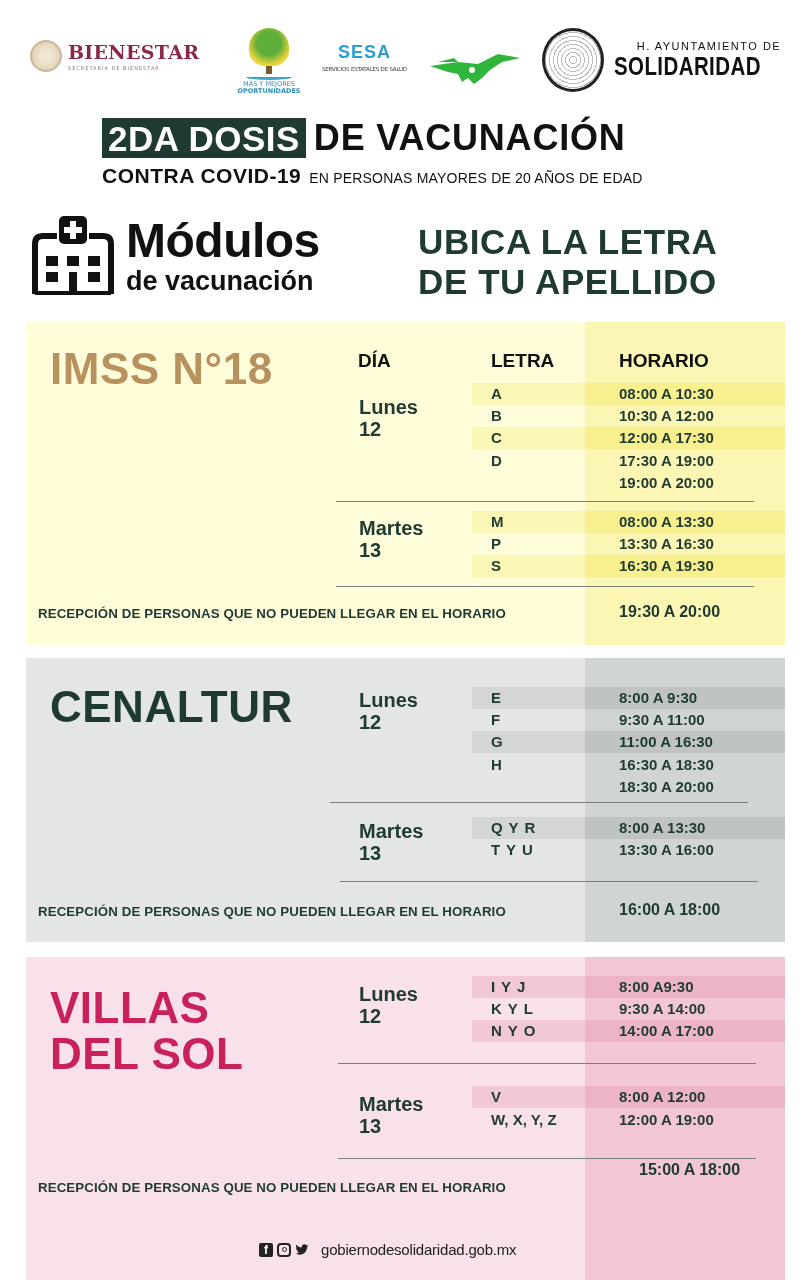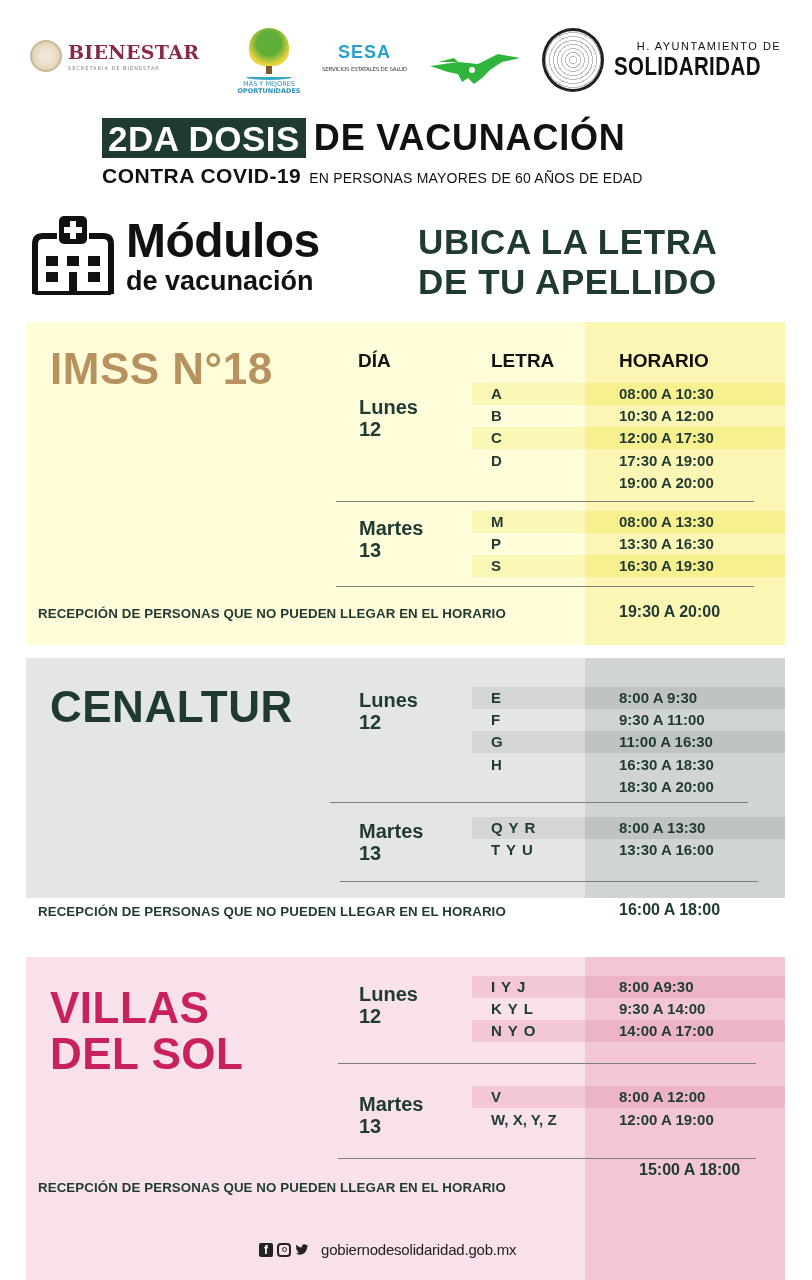--- a/index.html
+++ b/index.html
@@ -42,21 +42,21 @@
   .mod { position: absolute; left: 126px; top: 216px; }
   .mod .m1 { font-family: "Liberation Sans", sans-serif; font-weight: bold; font-size: 48px; color: #111; line-height: 50px; letter-spacing: -0.5px; }
   .mod .m2 { font-family: "Liberation Sans", sans-serif; font-weight: bold; font-size: 27px; color: #111; line-height: 30px; }
   .ubica { position: absolute; left: 418px; top: 222px; font-family: "Liberation Sans", sans-serif; font-weight: bold; font-size: 35px; line-height: 40px; color: #1f3a32; letter-spacing: 0.6px; }
 
   
   .sec { position: absolute; left: 26px; width: 759px; }
   .sec .hcol { position: absolute; top: 0; bottom: 0; left: 559px; width: 200px; }
   .s1 { top: 322px; height: 323px; background: #fefcd9; }
   .s1 .hcol { background: #fbf6b4; }
-  .s2 { top: 658px; height: 240px; background: #e4e6e6; }
+  .s2 { top: 658px; height: 284px; background: #e4e6e6; }
   .s2 .hcol { background: #d1d4d4; }
   .s3 { top: 957px; height: 326px; background: #f8e1ea; }
   .s3 .hcol { background: #f2c6d6; }
 
   .place { position: absolute; font-family: "Liberation Sans", sans-serif; font-weight: bold; letter-spacing: 0.5px; }
   .s1 .place { left: 24px; top: 22px; font-size: 44px; color: #b7925e; }
   .s2 .place { left: 24px; top: 24px; font-size: 44px; color: #1f3a32; }
   .s3 .place { left: 24px; top: 28px; font-size: 44px; color: #c8215e; line-height: 46px; }
 
   .colh { position: absolute; top: 28px; font-family: Liberation Sans, sans-serif; font-weight: bold; font-size: 19px; color: #111; }
@@ -122,21 +122,21 @@
     </div>
   </div>
 </div>
 
 <div class="title1">
   <span class="pill">2DA DOSIS</span>
   <span class="rest">DE VACUNACIÓN</span>
 </div>
 <div class="title2">
   <span class="a">CONTRA COVID-19</span>
-  <span class="b">EN PERSONAS MAYORES DE 60 AÑOS DE EDAD</span>
+  <span class="b">EN PERSONAS MAYORES DE 20 AÑOS DE EDAD</span>
 </div>
 
 <svg class="hosp" viewBox="0 0 84 84">
   <path d="M4 80 V30 Q4 22 12 22 H26" fill="none" stroke="#111" stroke-width="6"></path>
   <path d="M80 80 V30 Q80 22 72 22 H58" fill="none" stroke="#111" stroke-width="6"></path>
   <rect x="28" y="2" width="28" height="28" rx="5" fill="#111"></rect>
   <rect x="39" y="7" width="6" height="18" fill="#fff"></rect>
   <rect x="33" y="13" width="18" height="6" fill="#fff"></rect>
   <rect x="15" y="42" width="12" height="10" fill="#111"></rect>
   <rect x="36" y="42" width="12" height="10" fill="#111"></rect>

